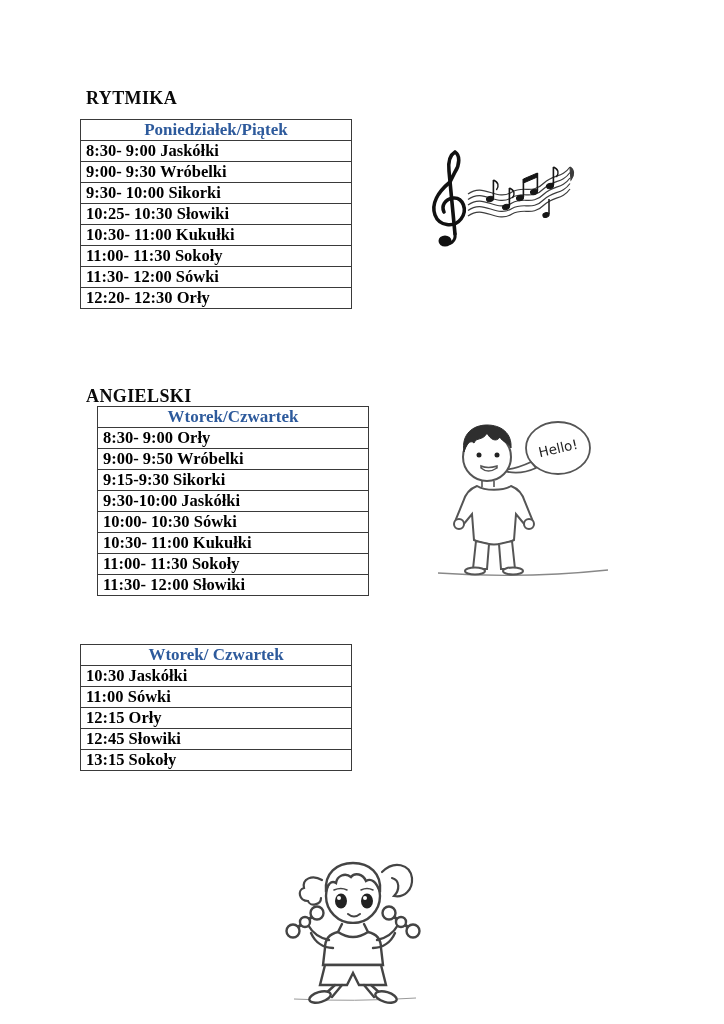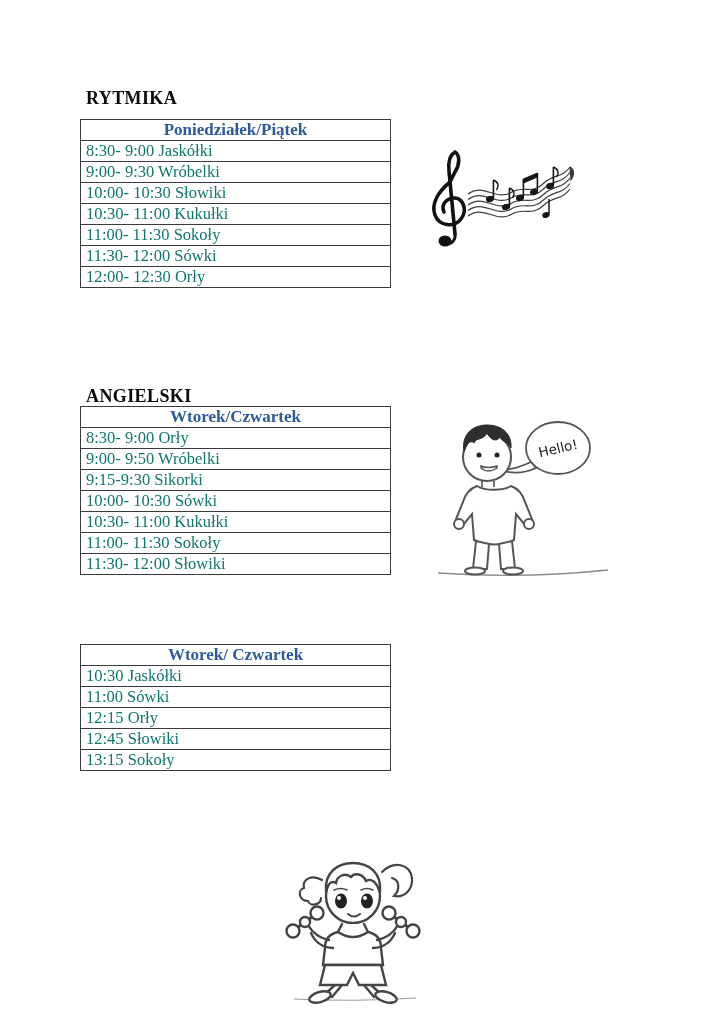--- a/index.html
+++ b/index.html
@@ -6,29 +6,29 @@
   html,body { background:#ffffff; }
   .page {
     position:relative; width:724px; height:1024px; background:#ffffff;
     overflow:hidden; font-family:"Liberation Serif", serif;border-radius:9px;
   }
   .sec-title {
     position:absolute; font-weight:bold; font-size:18px; color:#0a0a0a;
     letter-spacing:0.4px; white-space:nowrap;
   }
   table.sched {
-    position:absolute; border-collapse:collapse; width:311px;
+    position:absolute; border-collapse:collapse; width:272px;
     table-layout:fixed; background:#fff;
   }
   .sched th, .sched td {
     border:1px solid #3a3a3a; white-space:nowrap; overflow:visible;
     padding:0 5px; font-family:"Liberation Serif", serif;
   }
   .sched th { color:#2d5a9c; text-align:center; font-weight:bold; font-size:17px; height:21px; }
-  .sched td { color:#0f766e; text-align:left; font-size:16.5px; font-weight:normal; }
+  .sched td { color:#000000; text-align:left; font-size:16.5px; font-weight:bold; }
   .t1 td { height:19px; }
   .t2 td { height:18px; }
   .t3 td { height:18px; }
   .illu { position:absolute; }
   .bubble-text {
     font-family:"DejaVu Sans", sans-serif; font-size:13.5px; fill:#222;
   }
 </style>
 </head>
 <body>
@@ -44,33 +44,36 @@
       </tr>
     </thead>
     <tbody>
       <tr>
           <td>8:30- 9:00 Jaskółki</td>
         </tr>
       <tr>
           <td>9:00- 9:30 Wróbelki</td>
         </tr>
       <tr>
-          <td>10:00- 10:30 Słowiki</td>
+          <td>9:30- 10:00 Sikorki</td>
+        </tr>
+      <tr>
+          <td>10:25- 10:30 Słowiki</td>
         </tr>
       <tr>
           <td>10:30- 11:00 Kukułki</td>
         </tr>
       <tr>
           <td>11:00- 11:30 Sokoły</td>
         </tr>
       <tr>
           <td>11:30- 12:00 Sówki</td>
         </tr>
       <tr>
-          <td>12:00- 12:30 Orły</td>
+          <td>12:20- 12:30 Orły</td>
         </tr>
     </tbody>
   </table>
 
   <svg class="illu" style="left:422px; top:142px;" width="160" height="118" viewBox="0 0 160 118">
     <g stroke="#3c3c3c" stroke-width="1.2" fill="none">
       <path d="M46,52  c16,-12 28,8 44,-2 c12,-7 20,3 32,-9 c10,-9 18,-5 26,-16"></path>
       <path d="M46,57.5 c16,-12 28,8 44,-2 c12,-7 20,3 32,-9 c10,-9 18,-5 26,-16"></path>
       <path d="M46,63  c16,-12 28,8 44,-2 c12,-7 20,3 32,-9 c10,-9 18,-5 26,-16"></path>
       <path d="M46,68.5 c16,-12 28,8 44,-2 c12,-7 20,3 32,-9 c10,-9 18,-5 26,-16"></path>
@@ -98,35 +101,38 @@
       <ellipse cx="128" cy="44" rx="3.6" ry="2.6" transform="rotate(-18 128 44)"></ellipse>
       <line x1="131.4" y1="43" x2="131.4" y2="25" stroke-width="1.6"></line>
       <path d="M131.4,25 c5,2 6,6 3,10" fill="none" stroke-width="1.4"></path>
       <ellipse cx="124" cy="73" rx="3.2" ry="2.3" transform="rotate(-18 124 73)"></ellipse>
       <line x1="127" y1="72" x2="127" y2="57" stroke-width="1.5"></line>
     </g>
   </svg>
 
   <div class="sec-title" style="left:86px; top:386px;">ANGIELSKI</div>
 
-  <table class="sched t2" style="left:80px; top:406px;">
+  <table class="sched t2" style="left:97px; top:406px;">
     <thead>
       <tr>
         <th>Wtorek/Czwartek</th>
       </tr>
     </thead>
     <tbody>
       <tr>
           <td>8:30- 9:00 Orły</td>
         </tr>
       <tr>
           <td>9:00- 9:50 Wróbelki</td>
         </tr>
       <tr>
           <td>9:15-9:30 Sikorki</td>
+        </tr>
+      <tr>
+          <td>9:30-10:00 Jaskółki</td>
         </tr>
       <tr>
           <td>10:00- 10:30 Sówki</td>
         </tr>
       <tr>
           <td>10:30- 11:00 Kukułki</td>
         </tr>
       <tr>
           <td>11:00- 11:30 Sokoły</td>
         </tr>

